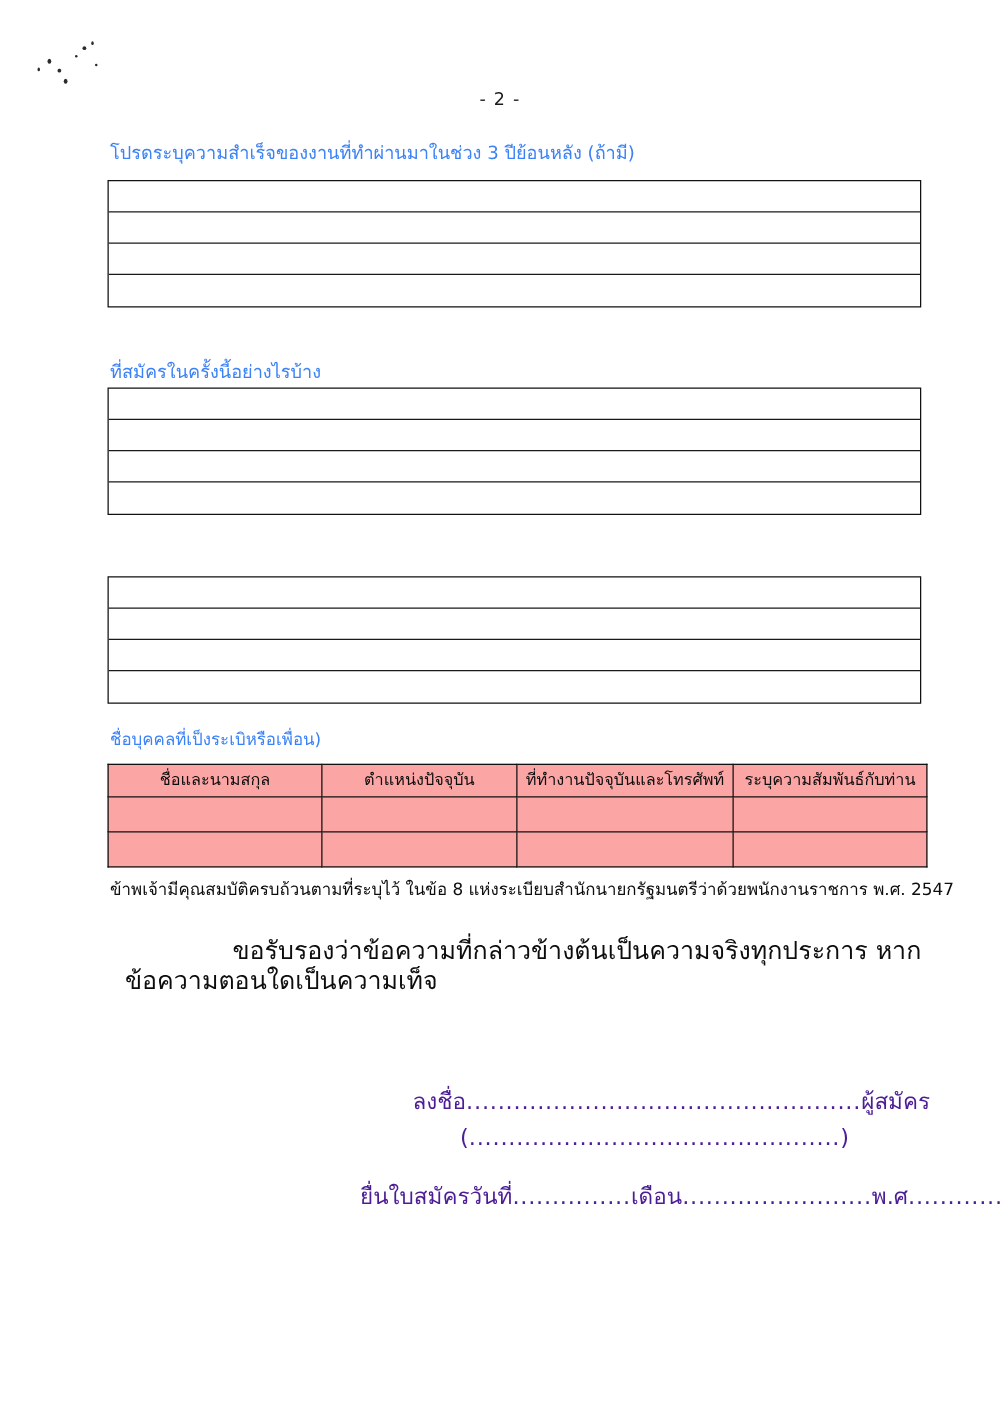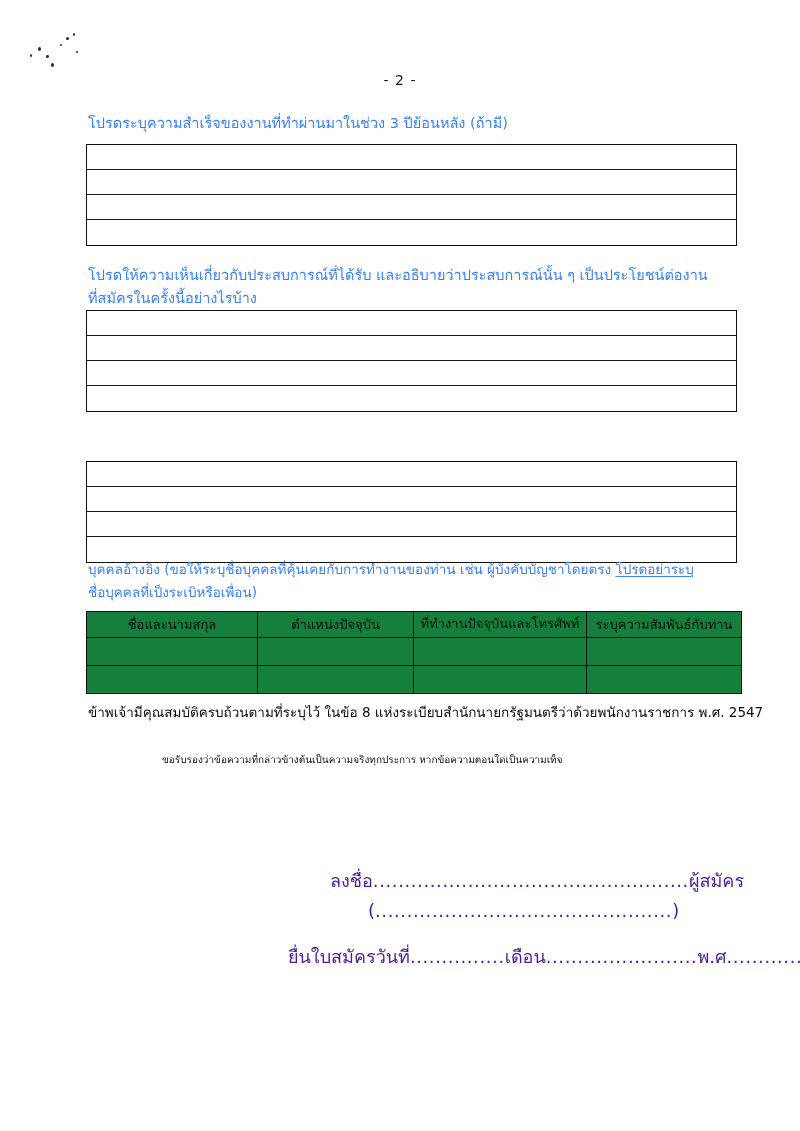--- a/index.html
+++ b/index.html
@@ -70,39 +70,39 @@
   }
   .ruled-box .rline:last-child { border-bottom: none; }
 
   
   .ref-table {
     position: absolute;
     left: 86px;
     width: 651px;
     border-collapse: collapse;
     table-layout: fixed;
-    background: #15803d;
+    background: #fca5a5;
   }
   .ref-table th, .ref-table td {
     border: 1.3px solid #111111;
     font-weight: normal;
     font-size: 13px;
     color: #0d0d0d;
     text-align: center;
     padding: 0;
   }
   .ref-table th { height: 25px; line-height: 25px; }
   .ref-table td { height: 27px; }
 
   
   .para {
     position: absolute;
-    left: 76px;
+    left: 100px;
     width: 648px;
-    font-size: 10px;
+    font-size: 20px;
     line-height: 24px;
     color: #0d0d0d;
   }
   .para.nowrap { white-space: nowrap; width: auto; }
   .indent { display: inline-block; width: 86px; }
 
   
   .sig-line {
     position: absolute;
     font-size: 18px;
@@ -130,39 +130,35 @@
   <div class="page-number">- 2 -</div>
 
   <div class="heading" style="top:112px;">โปรดระบุความสำเร็จของงานที่ทำผ่านมาในช่วง 3 ปีย้อนหลัง (ถ้ามี)</div>
   <div class="ruled-box" style="top:144px;">
     <div class="rline"></div>
     <div class="rline"></div>
     <div class="rline"></div>
     <div class="rline"></div>
   </div>
 
-  <div class="heading" style="top:264px;">โปรดให้ความเห็นเกี่ยวกับประสบการณ์ที่ได้รับ และอธิบายว่าประสบการณ์นั้น ๆ เป็นประโยชน์ต่องาน</div>
   <div class="heading" style="top:287px;">ที่สมัครในครั้งนี้อย่างไรบ้าง</div>
   <div class="ruled-box" style="top:310px;">
     <div class="rline"></div>
     <div class="rline"></div>
     <div class="rline"></div>
     <div class="rline"></div>
   </div>
 
   <div class="ruled-box" style="top:461px;">
     <div class="rline"></div>
     <div class="rline"></div>
     <div class="rline"></div>
     <div class="rline"></div>
   </div>
 
-  <div class="heading" style="top:558px; font-size:13.5px;">
-    <span>บุคคลอ้างอิง (ขอให้ระบุชื่อบุคคลที่คุ้นเคยกับการทำงานของท่าน เช่น ผู้บังคับบัญชาโดยตรง </span><span class="underline-seg">โปรดอย่าระบุ</span>
-  </div>
   <div class="heading" style="top:581px; font-size:13.5px;">ชื่อบุคคลที่เป็งระเบิหรือเพื่อน)</div>
 
   <table class="ref-table" style="top:611px;">
     <thead>
       <tr>
         <th style="width:170px;">ชื่อและนามสกุล</th>
         <th style="width:155px;">ตำแหน่งปัจจุบัน</th>
         <th style="width:172px;font-family:Liberation Mono, monospace;">ที่ทำงานปัจจุบันและโทรศัพท์</th>
         <th style="width:154px;">ระบุความสัมพันธ์กับท่าน</th>
       </tr>

